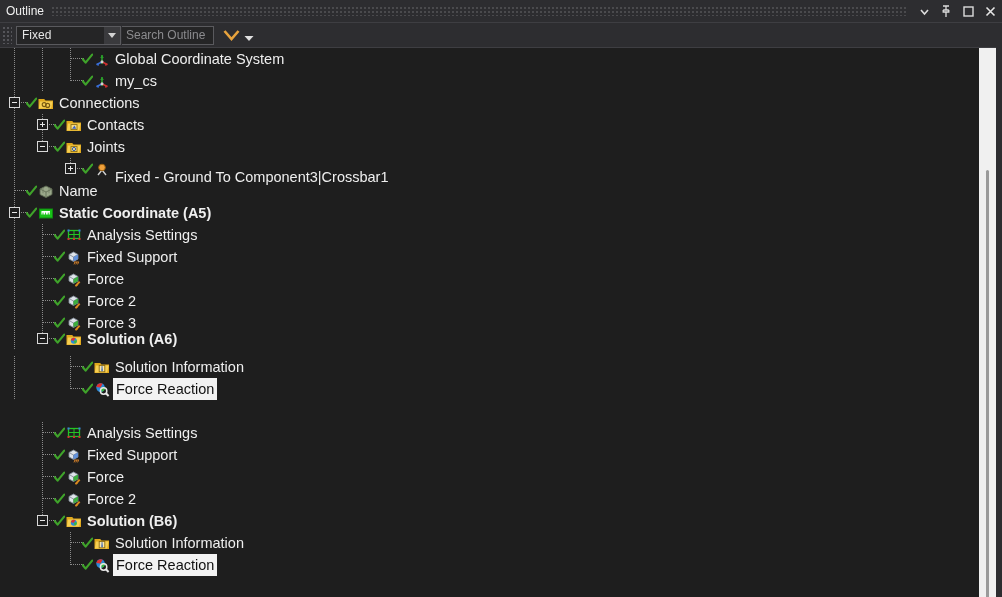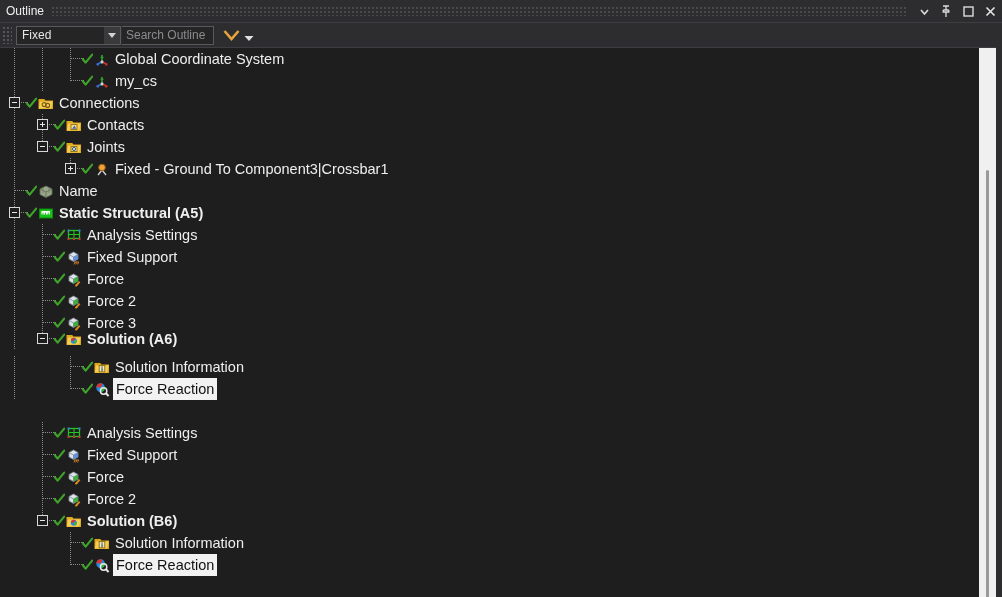--- a/index.html
+++ b/index.html
@@ -334,21 +334,21 @@
           <svg width="11" height="12" viewBox="0 0 11 12">
             <path d="M0.8 6.2 L3.6 9.6 L10.2 1.6" fill="none" stroke="#3fa32a" stroke-width="2.2" stroke-linecap="round" stroke-linejoin="round"></path>
           </svg>
         </div>
         <div class="ico" style="left:94px">
           <svg width="16" height="16" viewBox="0 0 16 16">
             <path d="M8 9 L4 14 M8 9 L12 14" stroke="#cfcfcf" stroke-width="1.4"></path>
             <circle cx="8" cy="6.5" r="3.3" fill="#f0a13c" stroke="#9a5f10" stroke-width="1"></circle>
           </svg>
         </div>
-        <div class="row-label" style="position:absolute;left:113px;top:0">Fixed - Ground To Component3|Crossbar1</div>
+        <div class="row-label" style="position:absolute;left:113px;top:8px">Fixed - Ground To Component3|Crossbar1</div>
       </div>
       <div class="row" style="top: 132px;">
         <div class="guide" style="left:14px"></div>
         <div class="elbow-h" style="left:15px;width:13px"></div>
         <div class="check" style="left:26px">
           <svg width="11" height="12" viewBox="0 0 11 12">
             <path d="M0.8 6.2 L3.6 9.6 L10.2 1.6" fill="none" stroke="#3fa32a" stroke-width="2.2" stroke-linecap="round" stroke-linejoin="round"></path>
           </svg>
         </div>
         <div class="ico" style="left:38px">
@@ -369,21 +369,21 @@
             <path d="M0.8 6.2 L3.6 9.6 L10.2 1.6" fill="none" stroke="#3fa32a" stroke-width="2.2" stroke-linecap="round" stroke-linejoin="round"></path>
           </svg>
         </div>
         <div class="ico" style="left:38px">
           <svg width="16" height="16" viewBox="0 0 16 16">
             <rect x="1.5" y="4" width="13" height="9" fill="#18c218" stroke="#0e8a0e" stroke-width="1"></rect>
             <path d="M4 9.5 L4 7 L6 7 L6 9.5 M6.6 9.5 L6.6 7 L8.6 7 L8.6 9.5 M9.2 9.5 L9.2 7 L11.2 7 L11.2 9.5" stroke="#ffffff" stroke-width="1.1" fill="none"></path>
             <path d="M3.6 6.6 L12 6.6" stroke="#ffffff" stroke-width="1.1"></path>
           </svg>
         </div>
-        <div class="row-label bold" style="position:absolute;left:57px;top:0">Static Structural (A5)</div>
+        <div class="row-label bold" style="position:absolute;left:57px;top:0">Static Coordinate (A5)</div>
       </div>
       <div class="row" style="top: 176px;">
         <div class="guide" style="left:14px"></div>
         <div class="guide" style="left:42px"></div>
         <div class="elbow-h" style="left:43px;width:13px"></div>
         <div class="check" style="left:54px">
           <svg width="11" height="12" viewBox="0 0 11 12">
             <path d="M0.8 6.2 L3.6 9.6 L10.2 1.6" fill="none" stroke="#3fa32a" stroke-width="2.2" stroke-linecap="round" stroke-linejoin="round"></path>
           </svg>
         </div>

